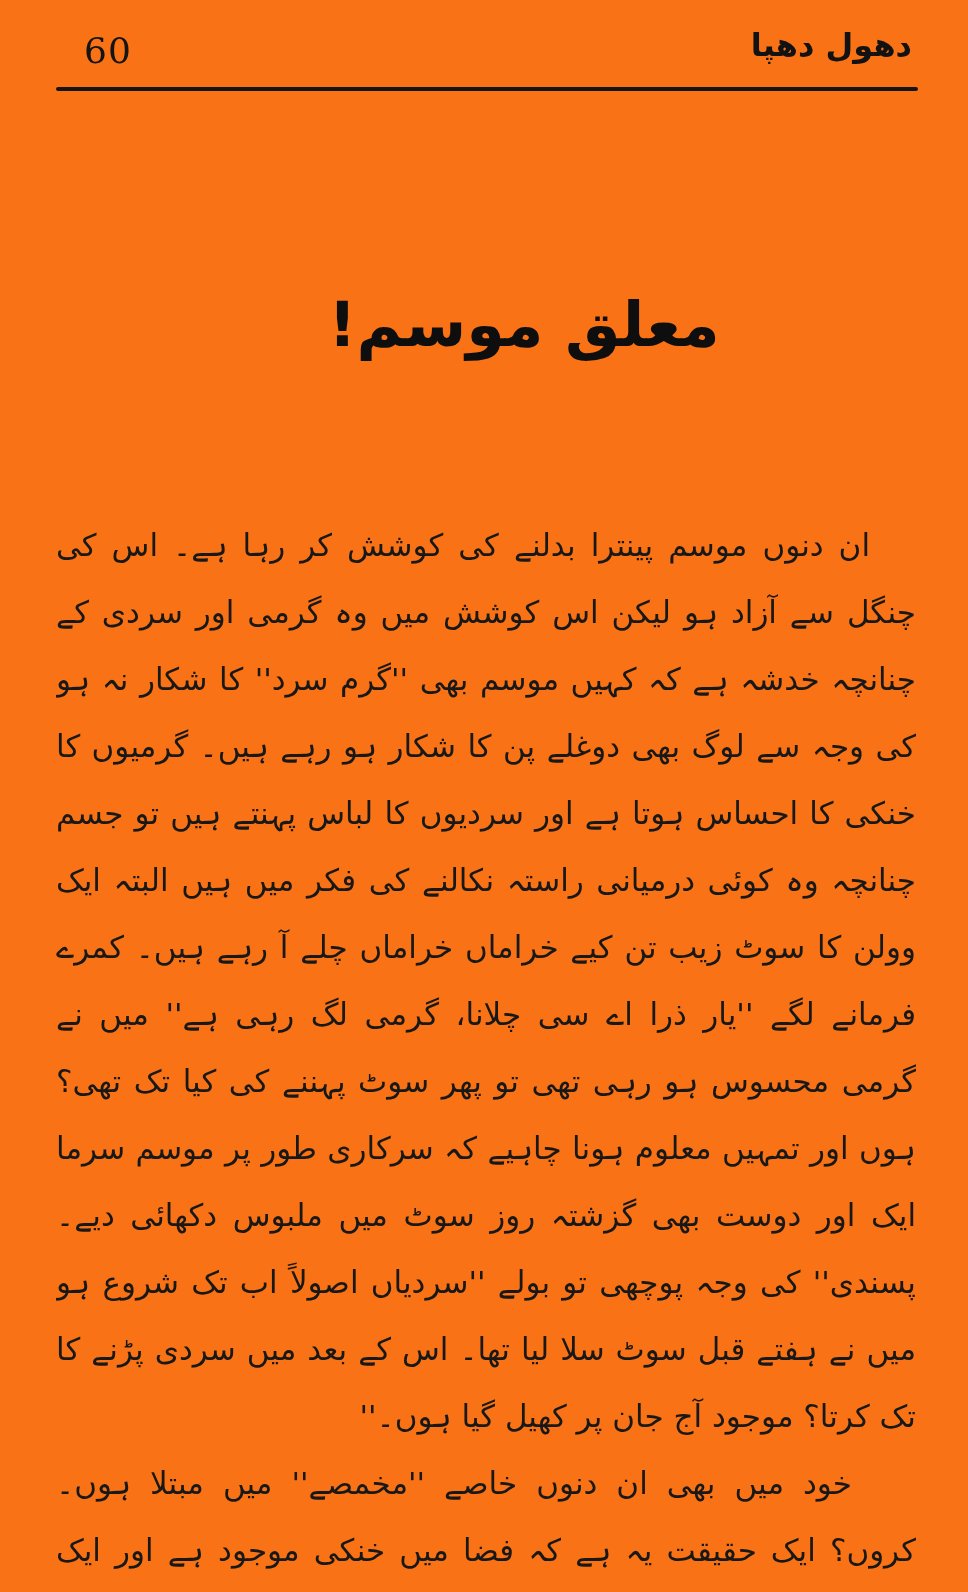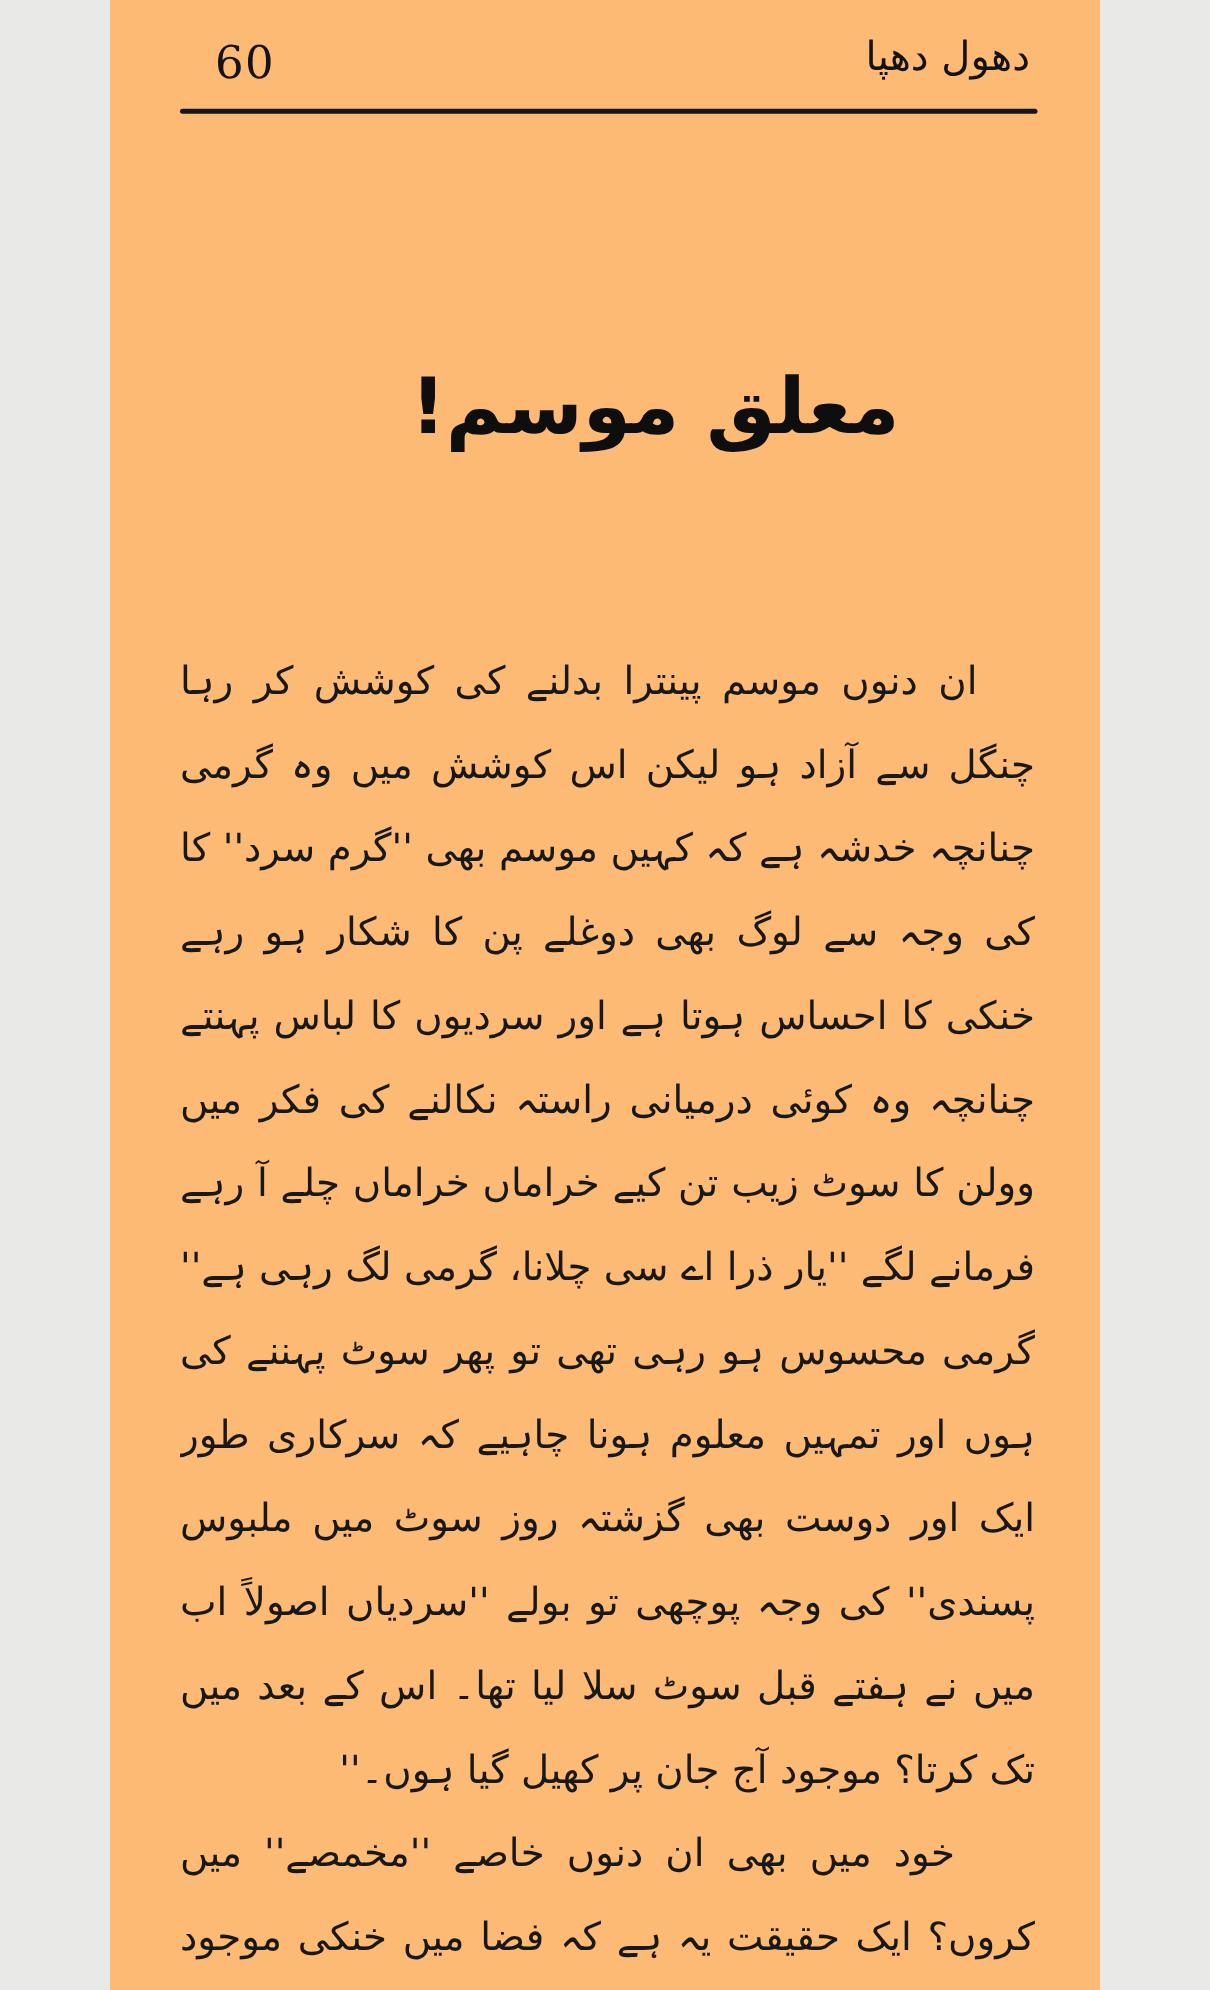--- a/index.html
+++ b/index.html
@@ -2,44 +2,44 @@
 <html lang="ur" dir="rtl"><head>
 <meta charset="utf-8">
 <style>
   html, body {
     margin: 0;
     padding: 0;
     background: #e9e9e7;
   }
   .page {
     position: relative;
-    width: 792px;
+    width: 968px;
     height: 1592px;
     margin: 0 auto;
-    background: #fdba74;
+    background: #f97316;
     overflow: hidden;
     font-family: "DejaVu Sans", sans-serif;
     color: #161616;
   }
   
   .page-number {
     position: absolute;
     top: 30px;
     left: 84px;
     font-family: "DejaVu Serif", serif;
     font-size: 36px;
     letter-spacing: 1px;
     color: #141414;
   }
   .book-title {
     position: absolute;
     top: 26px;
     right: 56px;
     font-size: 32px;
-    font-weight: normal;
+    font-weight: bold;
     direction: rtl;
     color: #121212;
   }
   .header-rule {
     position: absolute;
     top: 87px;
     left: 56px;
     right: 50px;
     height: 4px;
     background: #151515;

